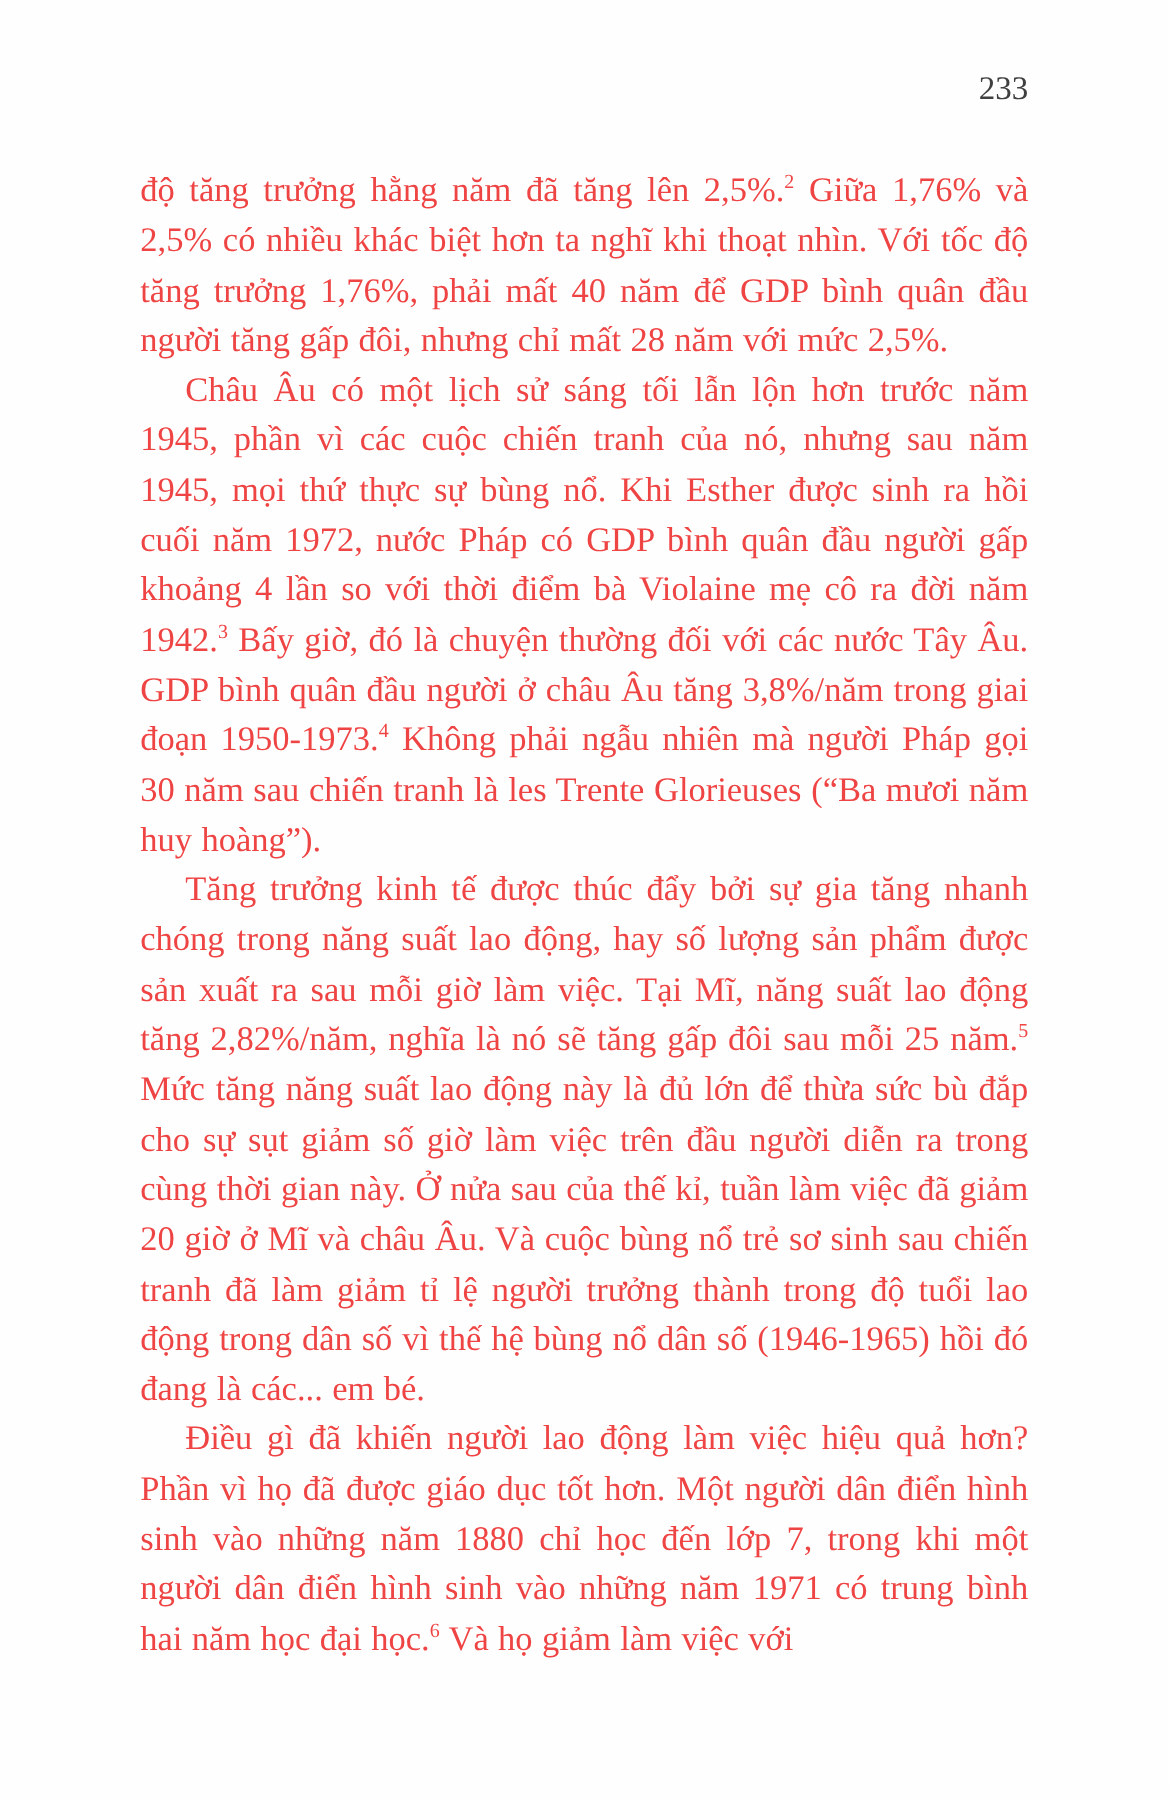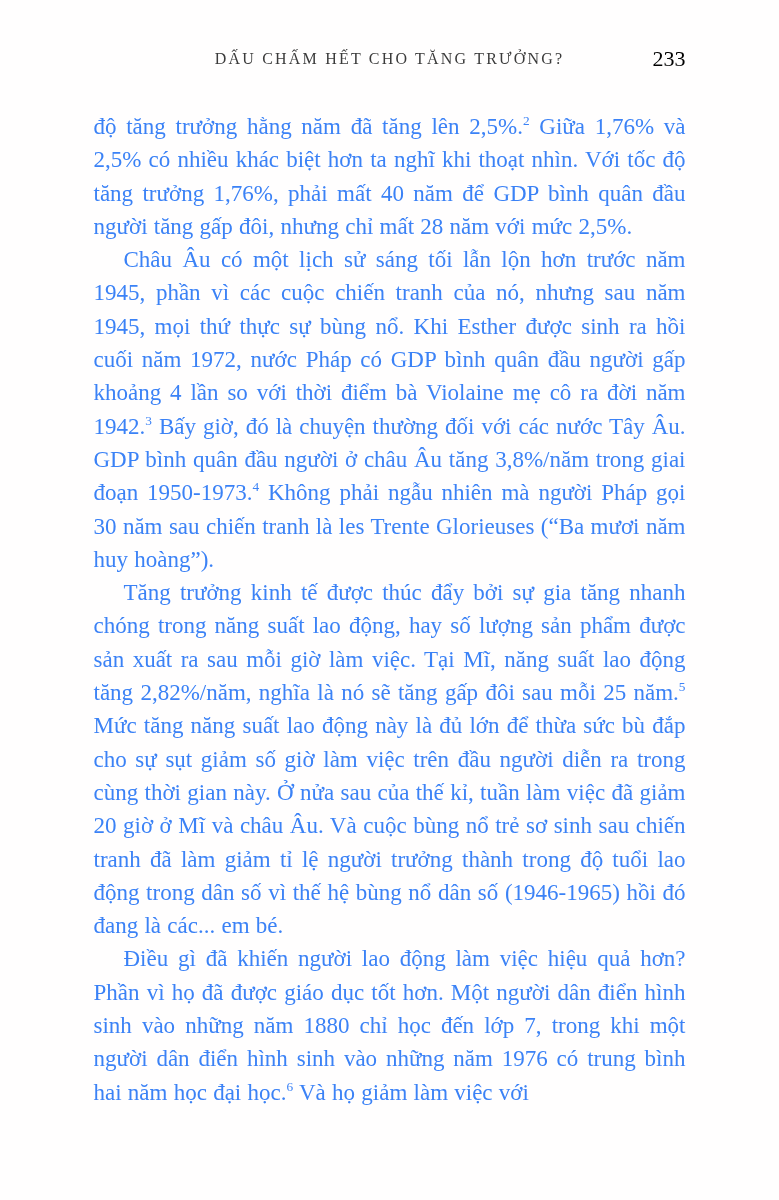--- a/index.html
+++ b/index.html
@@ -35,50 +35,49 @@
     font-size: 16px;
     letter-spacing: 2.2px;
     color: #3b3b3b;
     white-space: nowrap;
   }
   .running-header .page-number {
     position: absolute;
     right: 0;
     top: -4px;
     font-size: 22px;
-    color: #000000;
+    color: #404040;
   }
   .body-text p.para {
     margin: 0;
     text-align: justify;
     font-size: 23px;
     line-height: 33.3px;
-    color: #3b82f6;
+    color: #ef4444;
     word-spacing: 0.5px;
   }
   .body-text p.para.indent {
     text-indent: 30px;
   }
   .sup {
     font-size: 0.58em;
     vertical-align: super;
     line-height: 0;
   }
   .ital {
   }
 </style>
 </head>
 <body>
 
 <div class="page">
   <div class="content">
     <div class="running-header">
-      <span class="chapter-title">DẤU CHẤM HẾT CHO TĂNG TRƯỞNG?</span>
       <span class="page-number">233</span>
     </div>
     <div class="body-text">
         <p class="para"><span>độ tăng trưởng hằng năm đã tăng lên 2,5%.</span><span class="sup">2</span><span> Giữa 1,76% và 2,5% có nhiều khác biệt hơn ta nghĩ khi thoạt nhìn. Với tốc độ tăng trưởng 1,76%, phải mất 40 năm để GDP bình quân đầu người tăng gấp đôi, nhưng chỉ mất 28 năm với mức 2,5%.</span></p>
         <p class="para indent"><span>Châu Âu có một lịch sử sáng tối lẫn lộn hơn trước năm 1945, phần vì các cuộc chiến tranh của nó, nhưng sau năm 1945, mọi thứ thực sự bùng nổ. Khi Esther được sinh ra hồi cuối năm 1972, nước Pháp có GDP bình quân đầu người gấp khoảng 4 lần so với thời điểm bà Violaine mẹ cô ra đời năm 1942.</span><span class="sup">3</span><span> Bấy giờ, đó là chuyện thường đối với các nước Tây Âu. GDP bình quân đầu người ở châu Âu tăng 3,8%/năm trong giai đoạn 1950-1973.</span><span class="sup">4</span><span> Không phải ngẫu nhiên mà người Pháp gọi 30 năm sau chiến tranh là </span><span class="ital">les Trente Glorieuses</span><span> (“Ba mươi năm huy hoàng”).</span></p>
         <p class="para indent"><span>Tăng trưởng kinh tế được thúc đẩy bởi sự gia tăng nhanh chóng trong năng suất lao động, hay số lượng sản phẩm được sản xuất ra sau mỗi giờ làm việc. Tại Mĩ, năng suất lao động tăng 2,82%/năm, nghĩa là nó sẽ tăng gấp đôi sau mỗi 25 năm.</span><span class="sup">5</span><span> Mức tăng năng suất lao động này là đủ lớn để thừa sức bù đắp cho sự sụt giảm số giờ làm việc trên đầu người diễn ra trong cùng thời gian này. Ở nửa sau của thế kỉ, tuần làm việc đã giảm 20 giờ ở Mĩ và châu Âu. Và cuộc bùng nổ trẻ sơ sinh sau chiến tranh đã làm giảm tỉ lệ người trưởng thành trong độ tuổi lao động trong dân số vì thế hệ bùng nổ dân số (1946-1965) hồi đó đang là các... em bé.</span></p>
-        <p class="para indent"><span>Điều gì đã khiến người lao động làm việc hiệu quả hơn? Phần vì họ đã được giáo dục tốt hơn. Một người dân điển hình sinh vào những năm 1880 chỉ học đến lớp 7, trong khi một người dân điển hình sinh vào những năm 1976 có trung bình hai năm học đại học.</span><span class="sup">6</span><span> Và họ giảm làm việc với</span></p>
+        <p class="para indent"><span>Điều gì đã khiến người lao động làm việc hiệu quả hơn? Phần vì họ đã được giáo dục tốt hơn. Một người dân điển hình sinh vào những năm 1880 chỉ học đến lớp 7, trong khi một người dân điển hình sinh vào những năm 1971 có trung bình hai năm học đại học.</span><span class="sup">6</span><span> Và họ giảm làm việc với</span></p>
       </div>
   </div>
 </div>
 
 </body></html>

